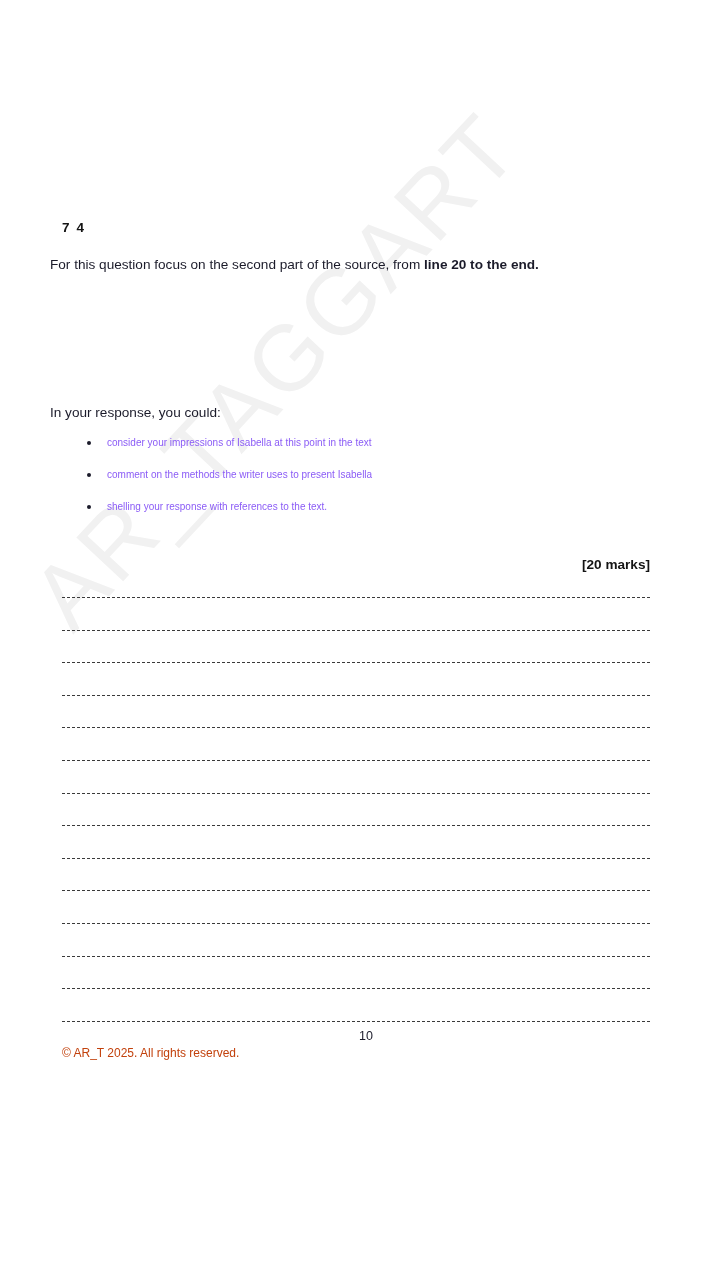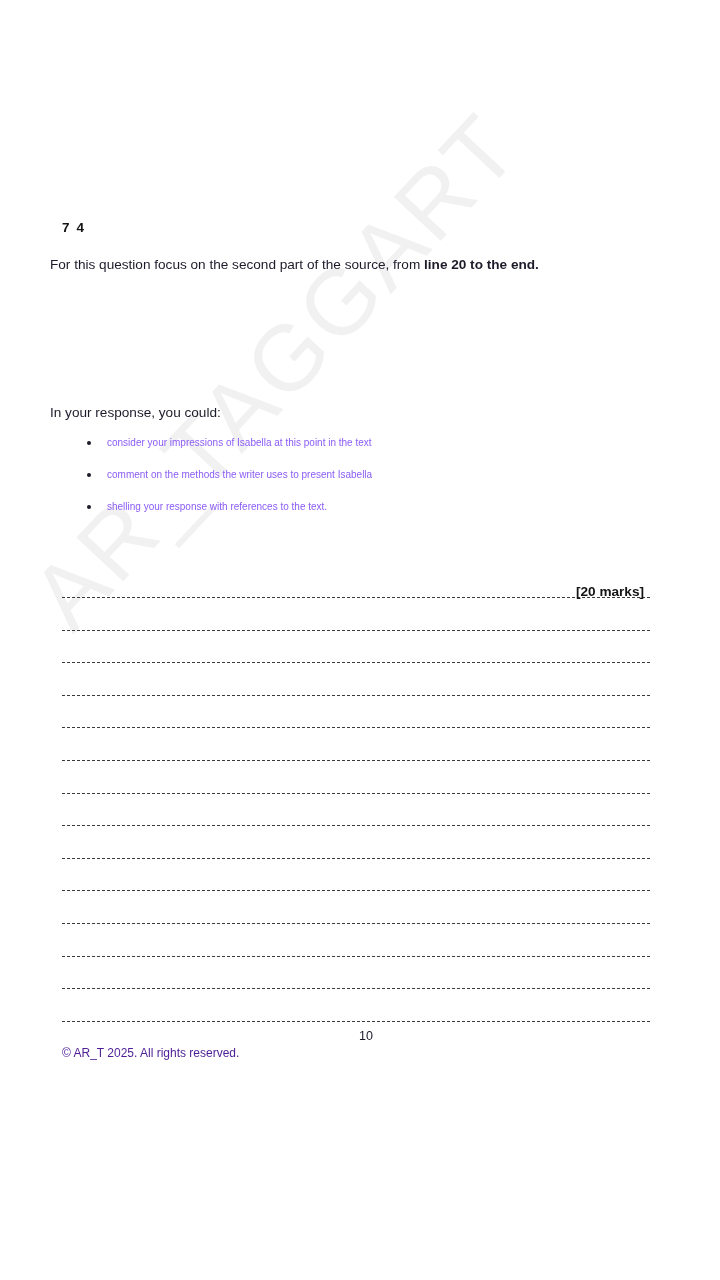--- a/index.html
+++ b/index.html
@@ -108,26 +108,25 @@
     left: 25px;
     top: 7px;
     width: 4px;
     height: 4px;
     border-radius: 50%;
     background: #1b1b2a;
   }
 
   .marks {
     position: absolute;
-    right: 76px;
+    right: 70px;
     top: 557px;
     font-size: 13.6px;
     font-weight: bold;
     color: #141414;
-    margin-top: 27px;
   }
 
   
   .lines {
     position: absolute;
     left: 62px;
     top: 591px;
     width: 588px;
     z-index: 2;
   }
@@ -153,21 +152,21 @@
     top: 1029px;
     text-align: center;
     font-size: 12.5px;
     color: #1b1b2a;
   }
   .copyright {
     position: absolute;
     left: 62px;
     top: 1046px;
     font-size: 12px;
-    color: #4c1d95;
+    color: #c2410c;
   }
 </style>
 </head>
 <body>
 
 <div class="page">
 
   <div class="watermark-layer">
     <div class="watermark-text">AR_TAGGART</div>
   </div>

